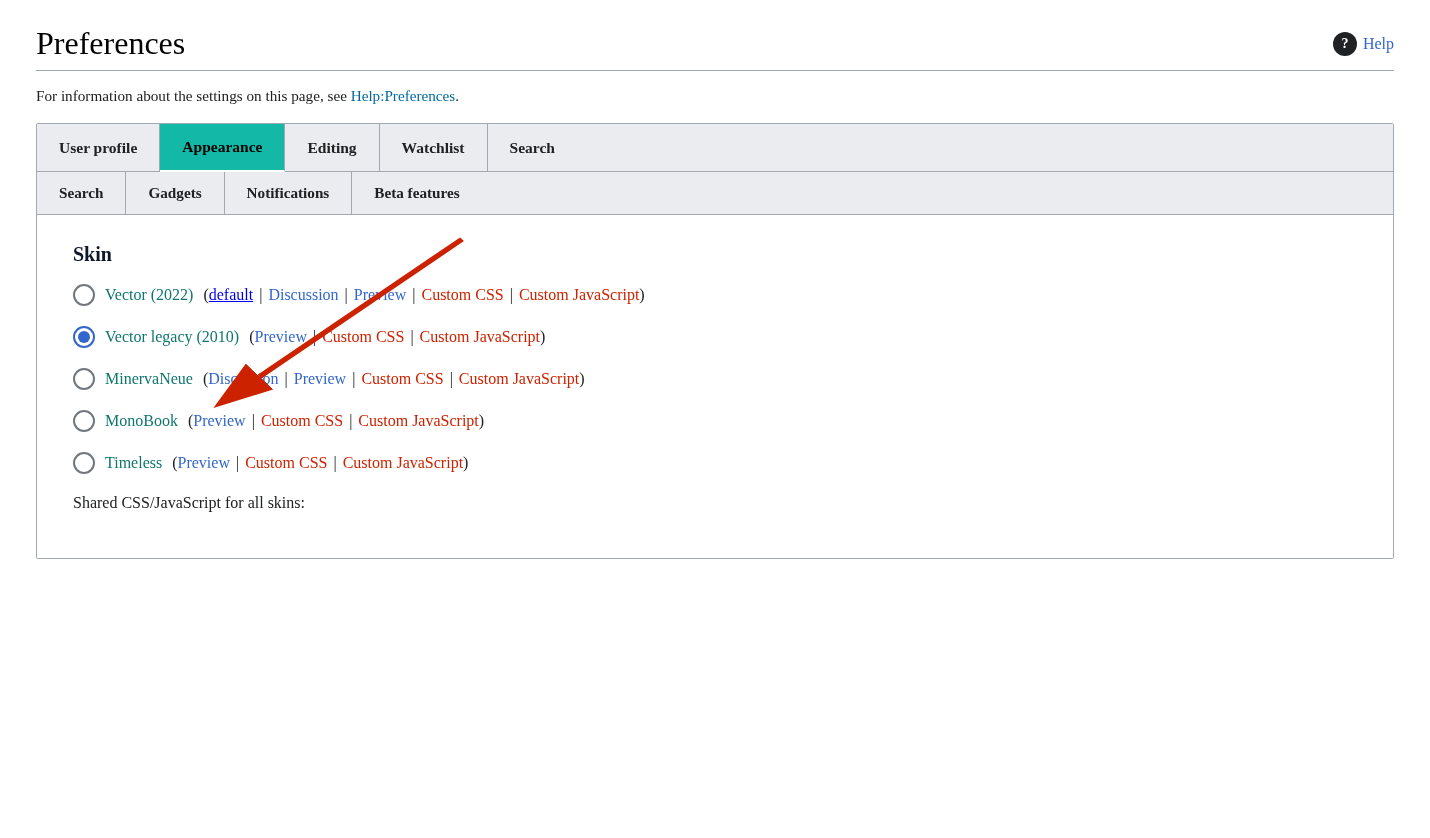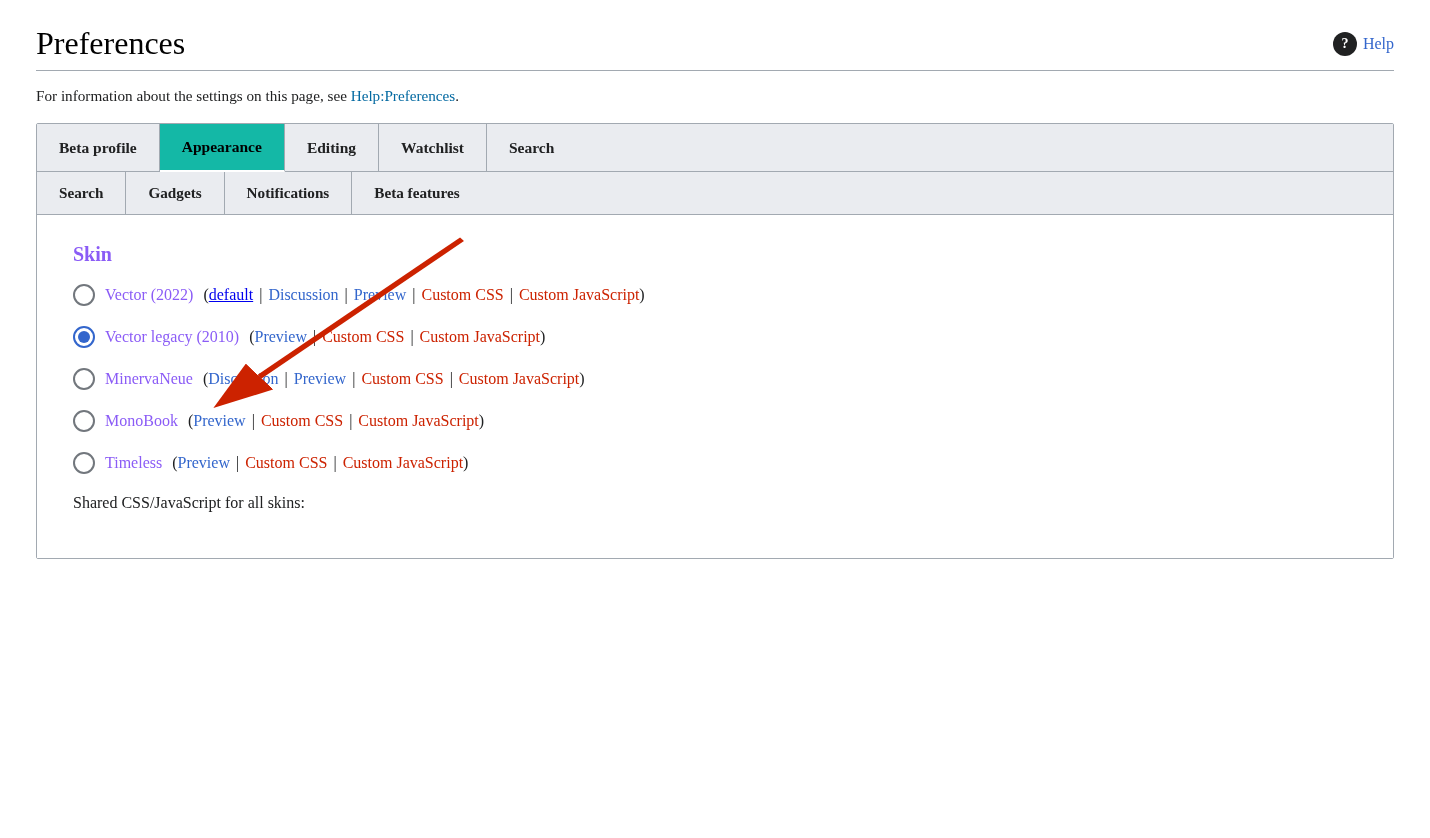--- a/index.html
+++ b/index.html
@@ -112,21 +112,21 @@
     .tab2:last-child { border-right: none; }
     .tab-content {
       background: #fff;
       padding: 28px 36px 36px 36px;
       position: relative;
     }
     .section-title {
       font-size: 1.25em;
       font-weight: bold;
       margin-bottom: 18px;
-      color: #8b5cf6;
+      color: #0f172a;
     }
     .skin-option {
       display: flex;
       align-items: center;
       margin-bottom: 20px;
       font-size: 1em;
       gap: 10px;
     }
     .radio {
       width: 22px;
@@ -143,21 +143,21 @@
     .radio.checked {
       border-color: #3366cc;
     }
     .radio.checked::after {
       content: '';
       width: 12px;
       height: 12px;
       border-radius: 50%;
       background: #3366cc;
     }
-    .skin-label { color: #8b5cf6; }
+    .skin-label { color: #0f766e; }
     .link-blue { color: #3366cc; text-decoration: none; }
     .link-red { color: #cc2200; text-decoration: none; }
     .sep { color: #202122; margin: 0 2px; }
     .shared-section {
       margin-top: 18px;
     }
     .shared-label {
       font-size: 1em;
       color: #202122;
       margin-bottom: 10px;
@@ -184,21 +184,21 @@
 </div>
 
 <hr class="divider">
 
 <p class="info-text">
   <span>For information about the settings on this page, see </span><a href="#" class="link-blue">Help:Preferences</a><span>.</span>
 </p>
 
 <div class="tabs-container">
   <div class="tabs-row" id="tabs-row1">
-      <a href="#" class="tab">Beta profile</a>
+      <a href="#" class="tab">User profile</a>
       <a href="#" class="tab active">Appearance</a>
       <a href="#" class="tab">Editing</a>
       <a href="#" class="tab">Watchlist</a>
       <a href="#" class="tab">Search</a>
     </div>
   <div class="tabs-row2" id="tabs-row2">
       <a href="#" class="tab2">Search</a>
       <a href="#" class="tab2">Gadgets</a>
       <a href="#" class="tab2">Notifications</a>
       <a href="#" class="tab2">Beta features</a>

